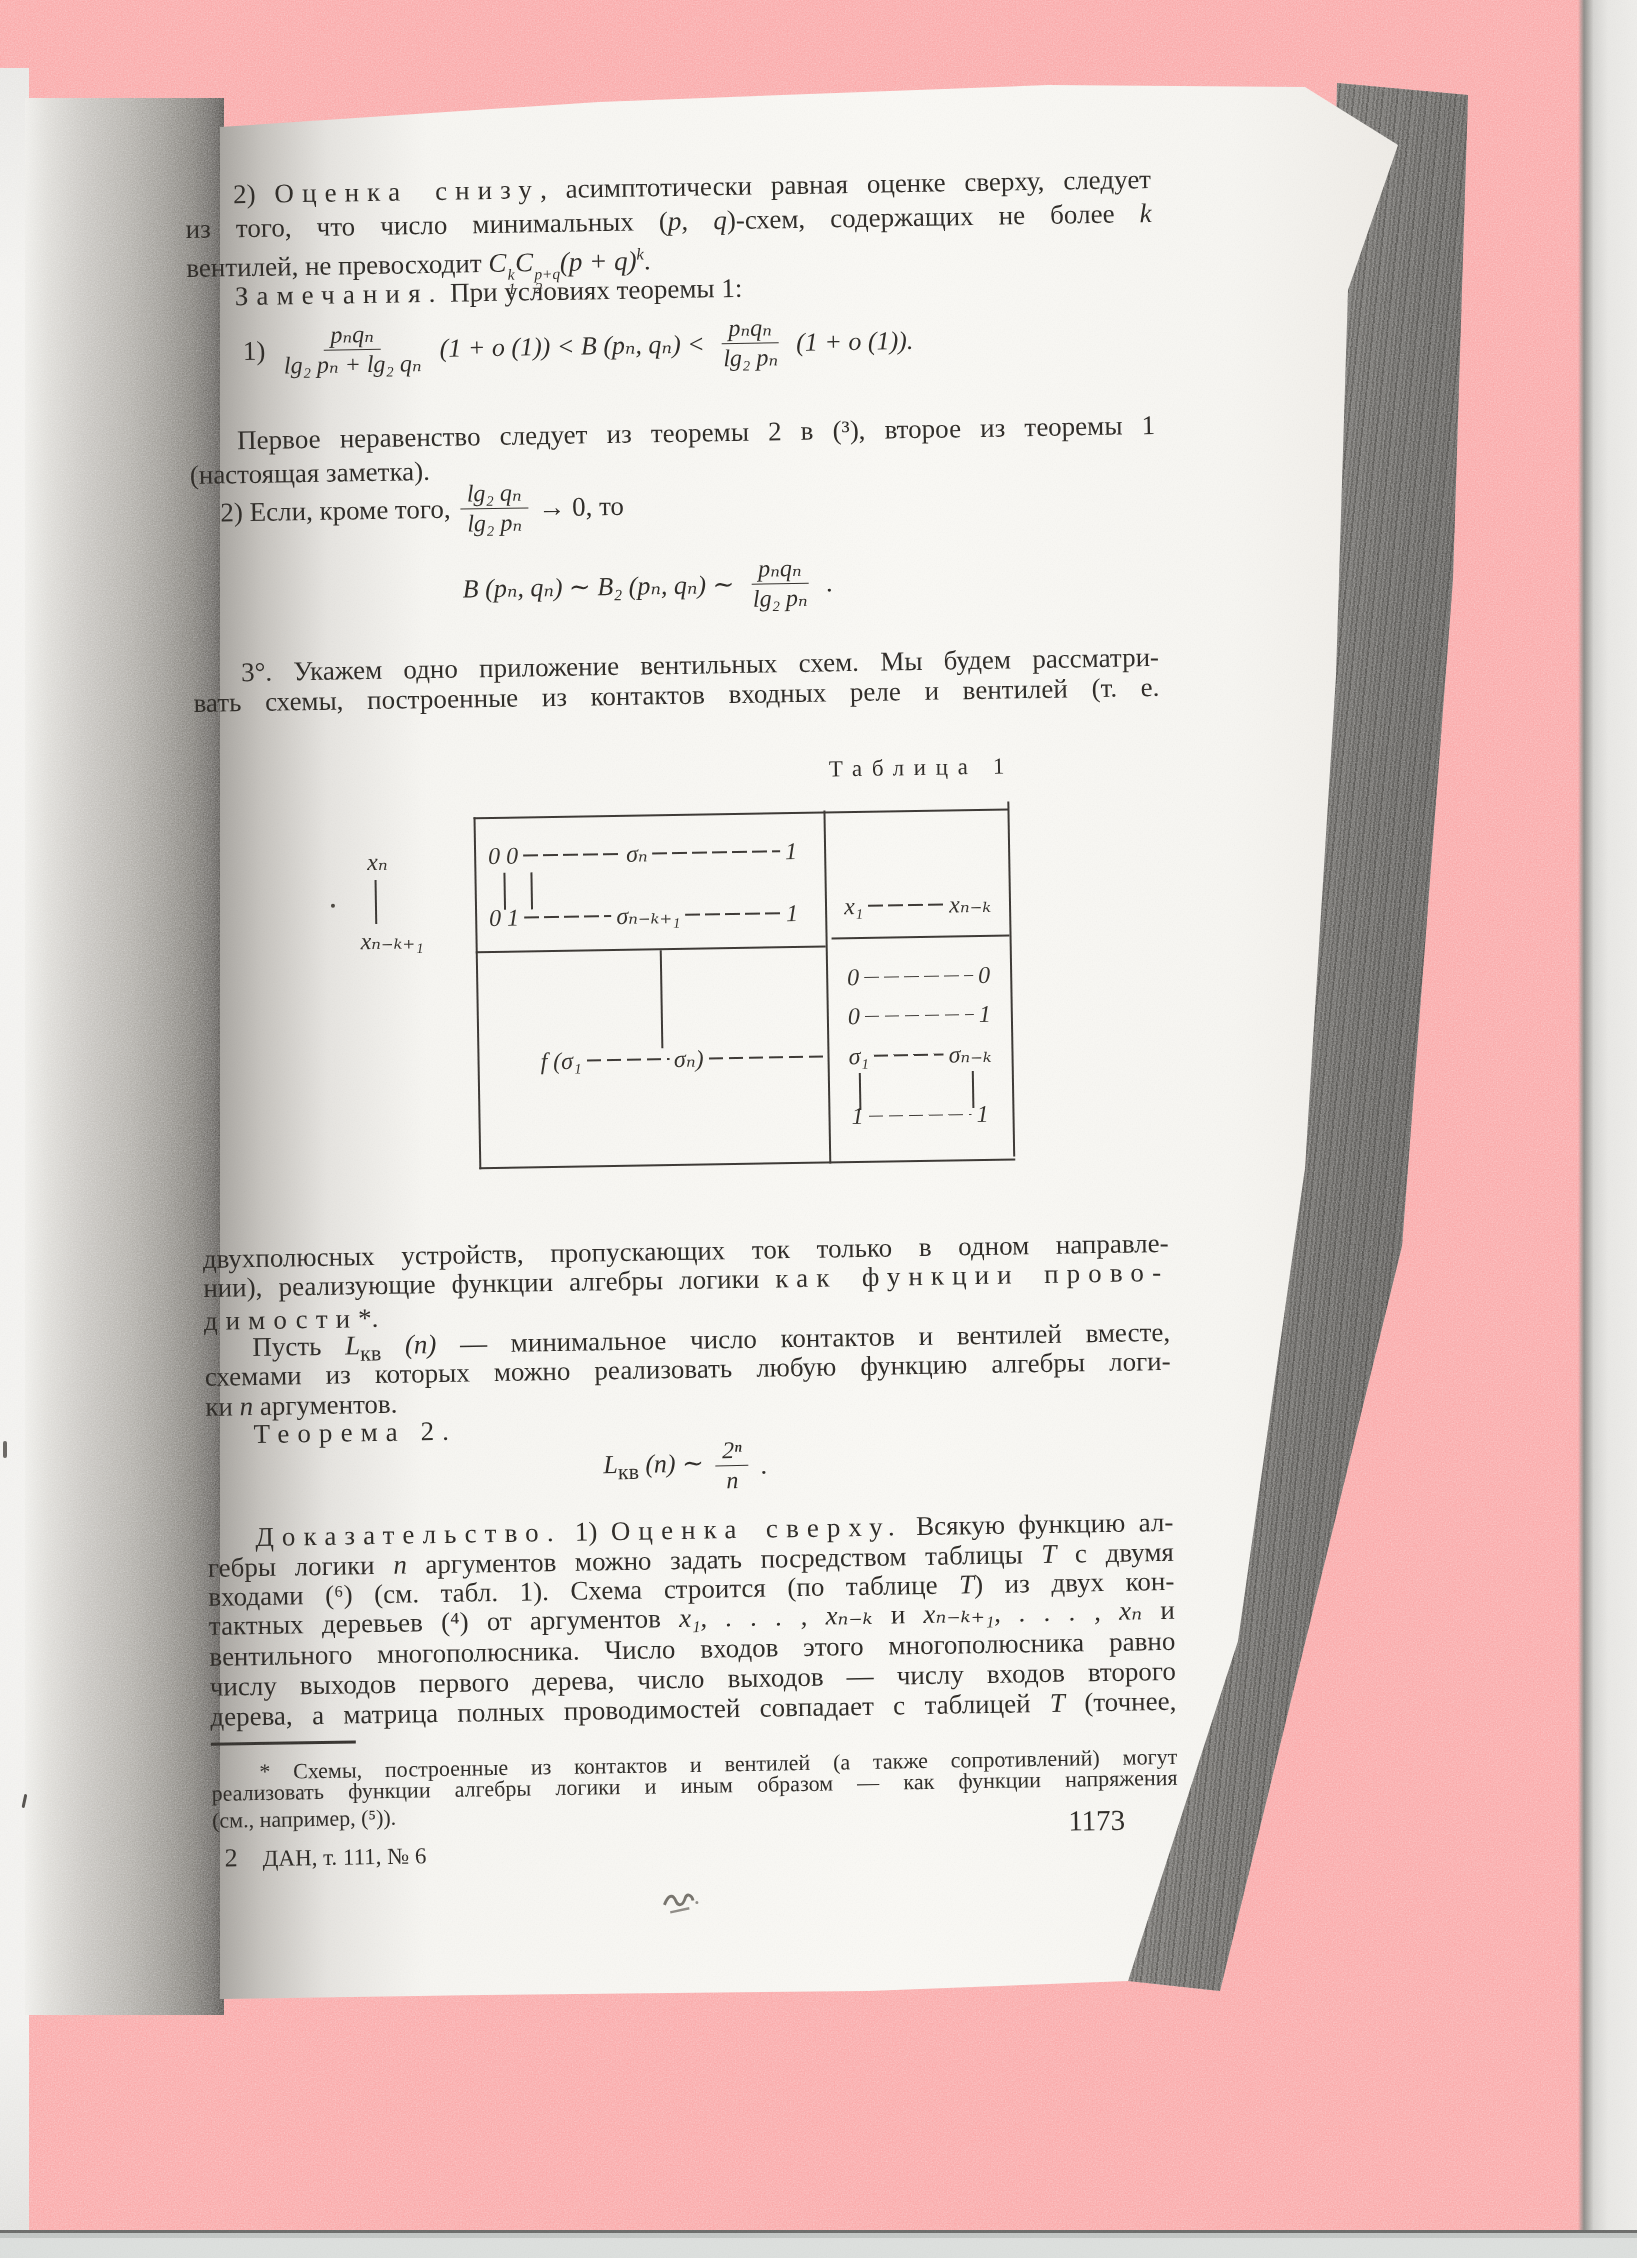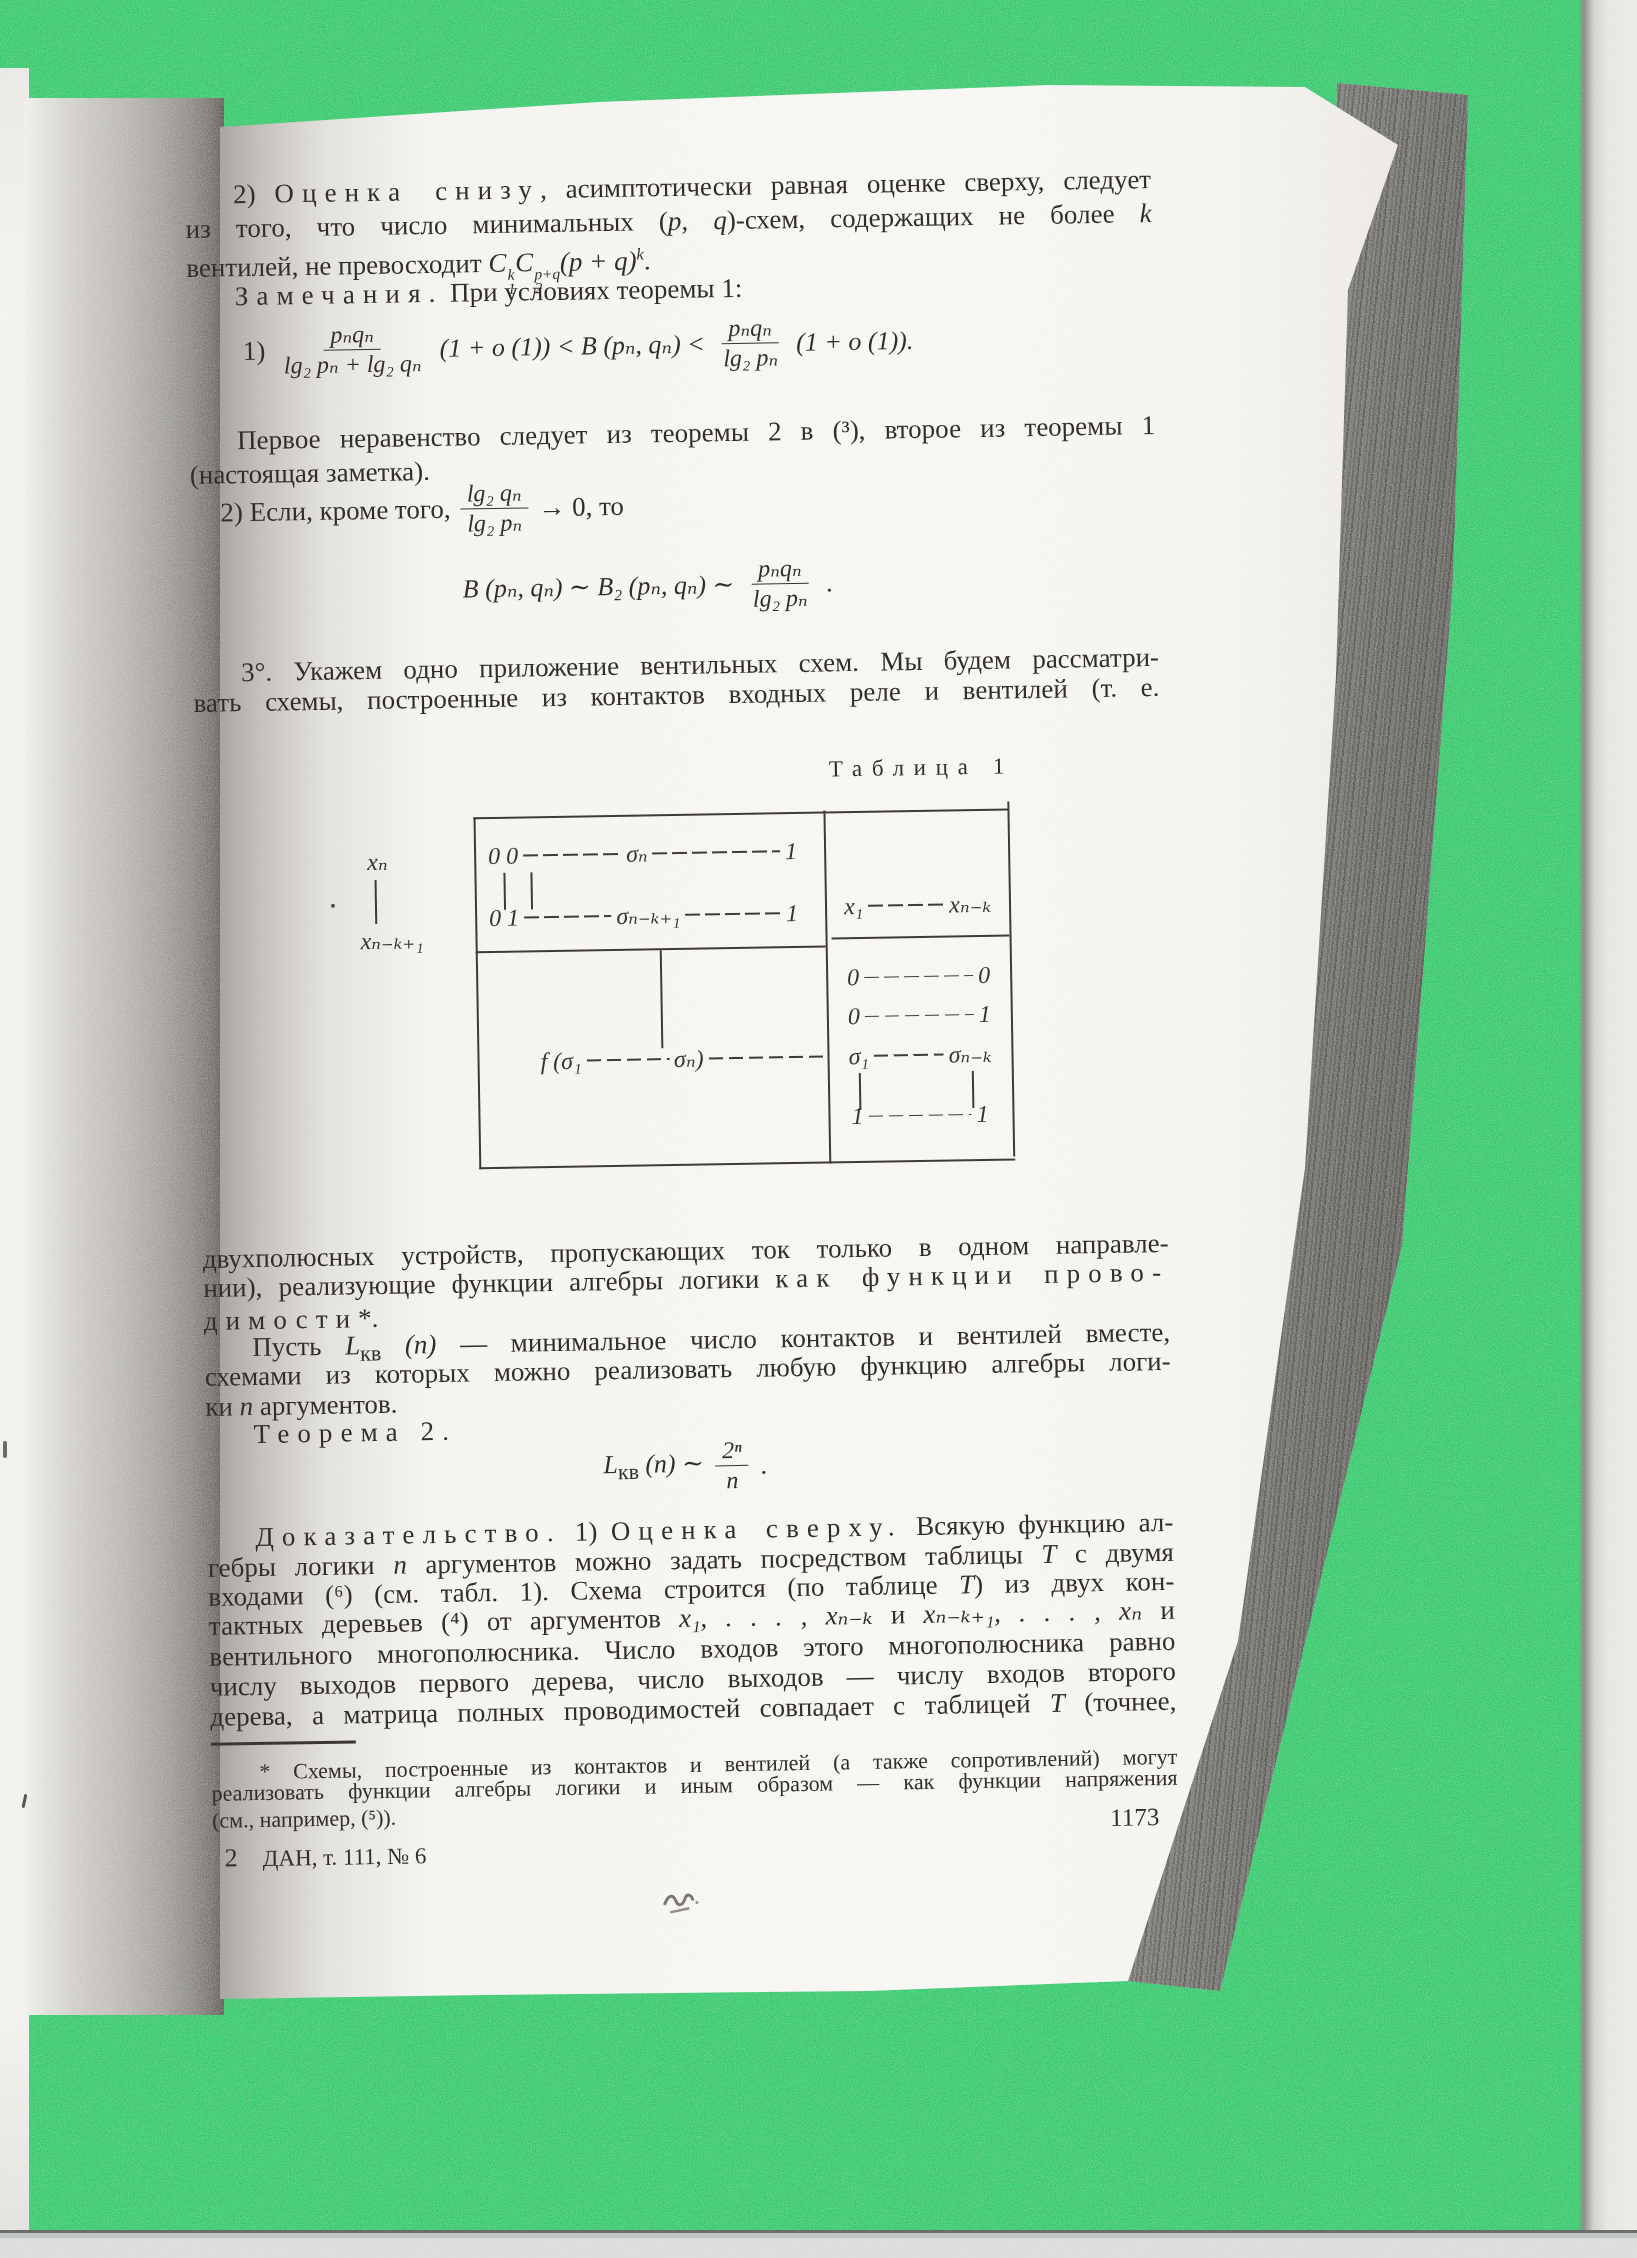--- a/index.html
+++ b/index.html
@@ -1,16 +1,16 @@
 <!DOCTYPE html>
 <html><head>
 <meta charset="utf-8">
 <style>
   html,body{margin:0;padding:0;background:#222;}
-  .scan{position:relative;width:1638px;height:2258px;overflow:hidden;background:#22c55e;
+  .scan{position:relative;width:1638px;height:2258px;overflow:hidden;background:#fca5a5;
         font-family:"Liberation Serif","DejaVu Serif",serif;}
   .abs{position:absolute;}
   
   .strip-left{position:absolute;left:0;top:68px;width:29px;height:2168px;
     background:linear-gradient(180deg,#e8e7e4,#f4f3f0 10%,#f2f1ee 90%,#e0dfdc);}
   .strip-right{position:absolute;left:1578px;top:0;width:60px;height:2258px;
     background:linear-gradient(90deg,rgba(60,58,56,0) 0,#8f8d89 10%,#d5d4d1 26%,#e9e8e5 50%,#efeeeb 100%);}
   .strip-bottom{position:absolute;left:0;top:2230px;width:1638px;height:28px;
     background:linear-gradient(180deg,#6b6c6a 0 2.9px,#c3c7c5 2.9px 7.7px,#dde0de 7.7px 100%);}
   .gutter{position:absolute;left:25px;top:98px;width:199px;height:1917px;
@@ -223,21 +223,21 @@
     <div class="ln" style="top:1603px"><span>тактных деревьев (⁴) от аргументов </span><span class="it">x₁, . . . , xₙ₋ₖ</span><span> и </span><span class="it">xₙ₋ₖ₊₁, . . . , xₙ</span><span> и</span></div>
     <div class="ln" style="top:1634px"><span>вентильного многополюсника. Число входов этого многополюсника равно</span></div>
     <div class="ln" style="top:1664px"><span>числу выходов первого дерева, число выходов — числу входов второго</span></div>
     <div class="ln" style="top:1694px"><span>дерева, а матрица полных проводимостей совпадает с таблицей </span><span class="it">T</span><span> (точнее,</span></div>
 
     <div class="abs" style="left:198px;top:1735px;width:145px;height:2.9px;background:#35322e"></div>
     <div class="ln fn ind" style="top:1752px"><span>* Схемы, построенные из контактов и вентилей (а также сопротивлений) могут</span></div>
     <div class="ln fn" style="top:1773px"><span>реализовать функции алгебры логики и иным образом — как функции напряжения</span></div>
     <div class="ln fn nj" style="top:1800px"><span>(см., например, (⁵)).</span></div>
 
-    <div class="abs" style="left:1096px;top:1811px;font-size:25px">1173</div>
+    <div class="abs" style="left:1054px;top:1811px;font-size:29px">1173</div>
     <div class="abs" style="left:210px;top:1836px;font-size:23px">
       <span style="font-size:26px">2</span><span style="margin-left:25px">ДАН, т. 111, № 6</span>
     </div>
 
     <svg class="abs" style="left:645px;top:1889px" width="44" height="33" viewBox="0 0 46 34">
       <path d="M4 16 C8 6,13 4,16 12 C18 18,23 18,26 9 C28 4,33 6,34 12" stroke="#4a453e" stroke-width="3" fill="none" opacity="0.75"></path>
       <path d="M10 24 L30 20" stroke="#4a453e" stroke-width="2.5" fill="none" opacity="0.6"></path>
       <circle cx="38" cy="14" r="1.6" fill="#4a453e" opacity="0.6"></circle>
     </svg>
   </div>

